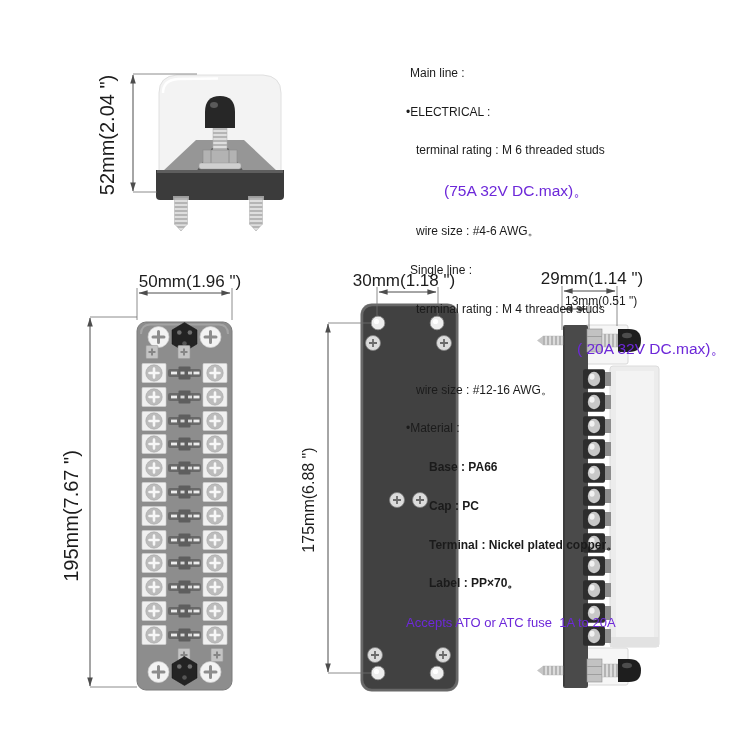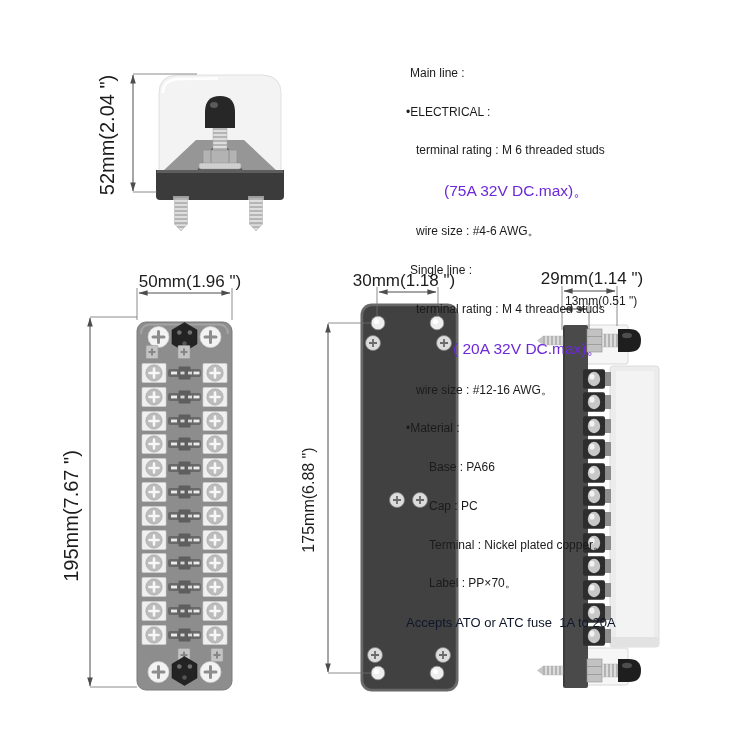--- a/index.html
+++ b/index.html
@@ -5,25 +5,25 @@
   html,body{margin:0;padding:0;background:#ffffff;}
   #canvas{position:relative;width:750px;height:750px;background:#ffffff;overflow:hidden;
           font-family:"Liberation Sans",sans-serif;}
   svg{position:absolute;left:0;top:0;}
   
   .spec{position:absolute;left:406px;top:41px;width:320px;color:#1b1b1b;
         font:12px/12.9px "Liberation Sans",sans-serif;white-space:pre;}
   .spec .ln{min-height:12.9px;}
   .i1{padding-left:4px;}
   .i2{padding-left:10px;}
-  .i3{padding-left:23px;}
+  .i3{padding-left:23px;font-weight:bold;}
   .red-big{color:#6d28d9;font-size:15.5px;line-height:16.5px;}
   .r1{padding-left:38px;}
-  .r2{padding-left:47px;}
-  .red{color:#0f172a;font-size:13px;line-height:13.5px;}
+  .r2{padding-left:47px;text-align:right;}
+  .red{color:#6d28d9;font-size:13px;line-height:13.5px;}
   
   .dim{fill:#1c1c1c;font-family:"Liberation Sans",sans-serif;}
   .d17{font-size:17px;}
   .d20{font-size:20px;}
   .d16{font-size:16px;}
   .d12{font-size:12px;}
   .dl{stroke:#4d4d4d;stroke-width:1;fill:none;}
   .ext{stroke:#707070;stroke-width:0.8;fill:none;}
 </style>
 </head>

